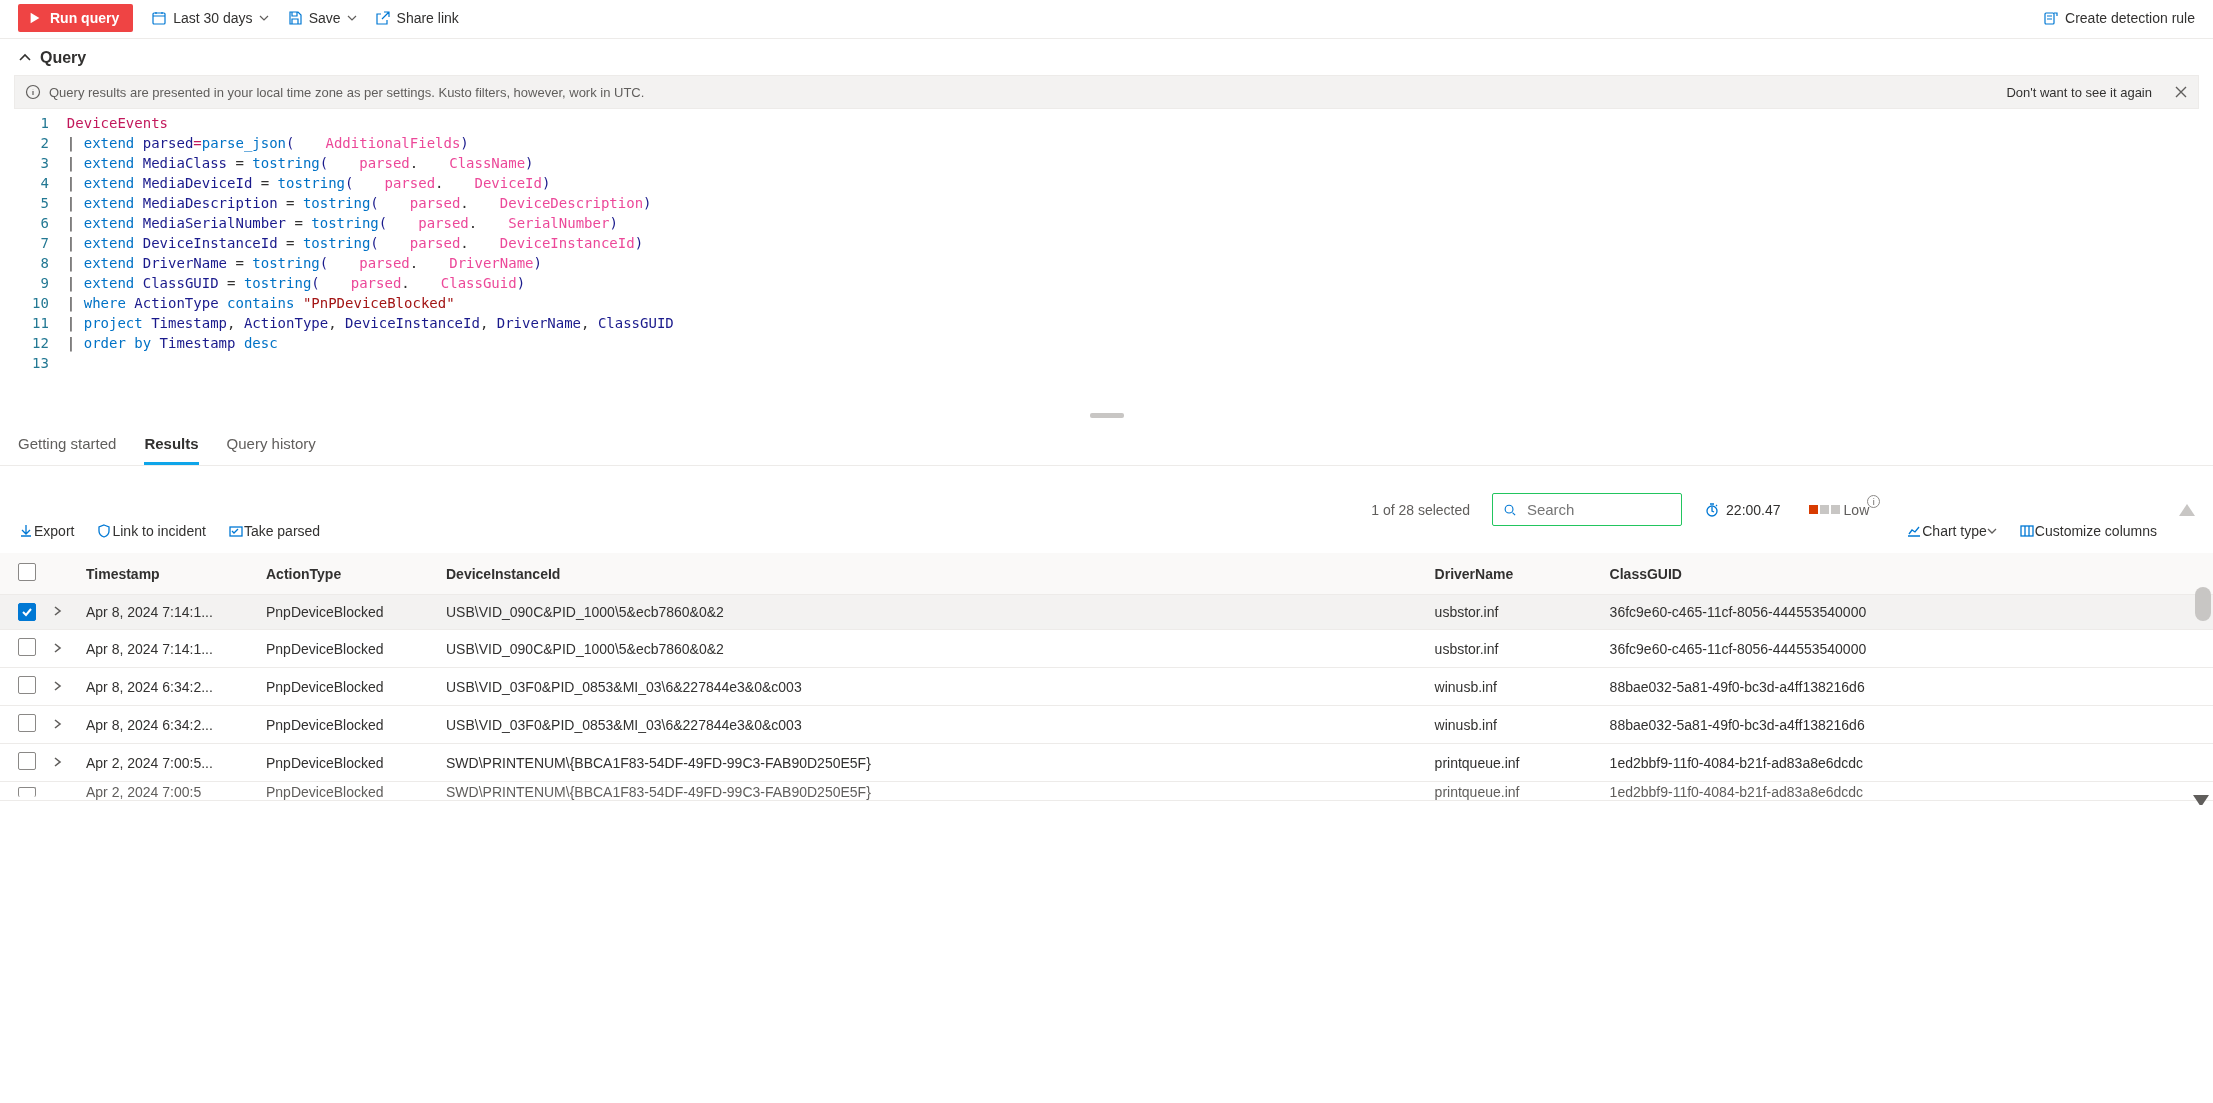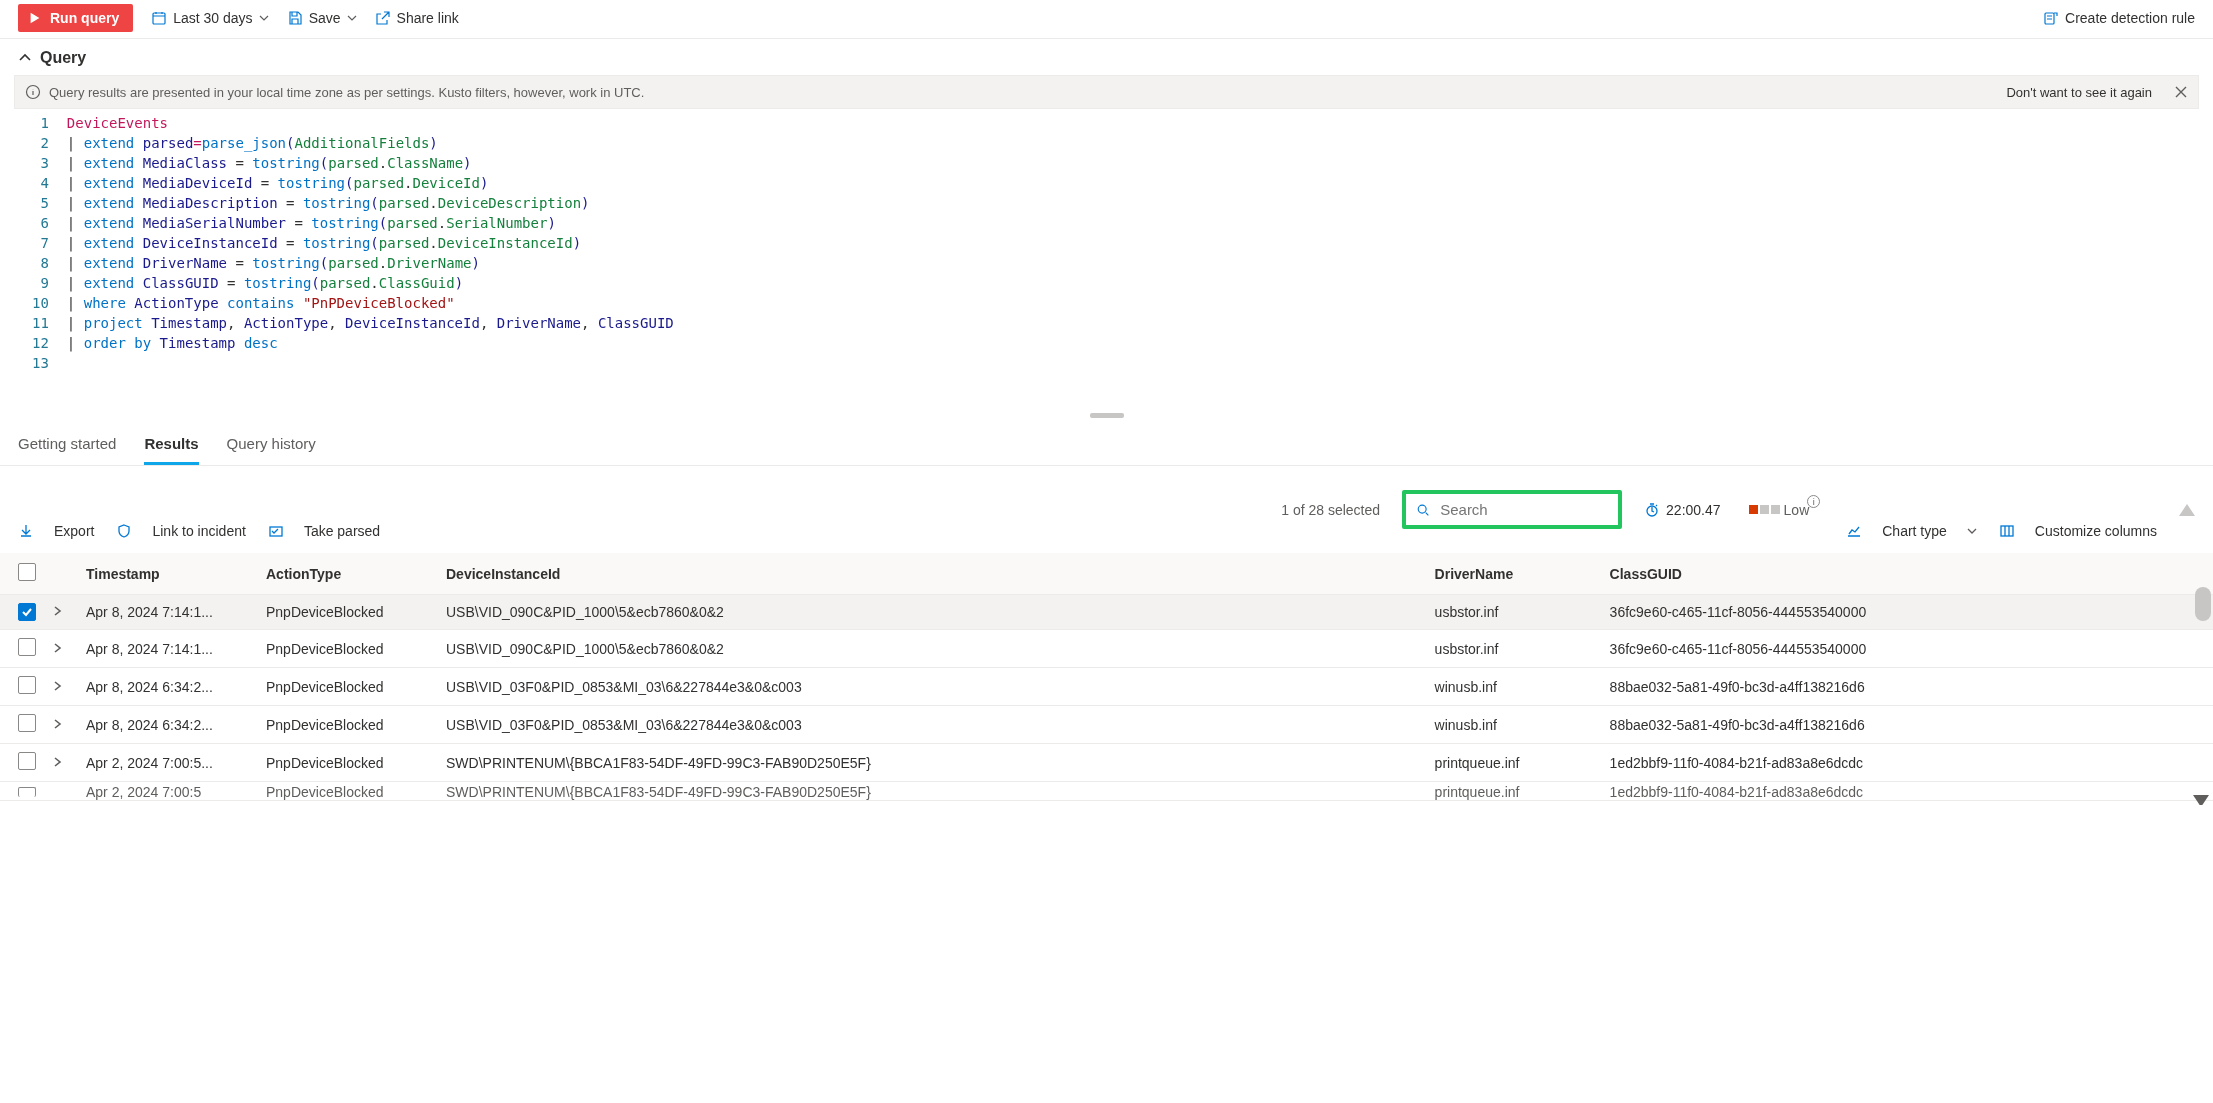--- a/index.html
+++ b/index.html
@@ -96,21 +96,21 @@
   }
   .tk-tbl { color: #c2185b; }
   .tk-pipe { color: #323130; }
   .tk-op { color: #0072c6; }
   .tk-kw { color: #0072c6; }
   .tk-id { color: #1a1a8c; }
   .tk-assign { color: #c2185b; }
   .tk-fn { color: #0072c6; }
   .tk-paren { color: #1a1a8c; }
   .tk-str { color: #a31515; }
-  .tk-field { color: #15803d; }
+  .tk-field { color: #ec4899; margin-left: 31px; }
   .tk-comma { color: #323130; }
 
   
   .splitter { position: relative; height: 10px; margin-top: 40px;}
   .splitter .grip {
     position: absolute; left: 50%; transform: translateX(-50%);
     width: 34px; height: 5px; background: #c8c6c4; border-radius: 2px;
   }
 
   
@@ -124,28 +124,28 @@
   .result-tabs .tab { padding: 6px 0 10px 0; cursor: pointer; color: #605e5c; }
   .result-tabs .tab.active { color: #323130; font-weight: 600; border-bottom: 3px solid #0ea5e9; }
 
   
   .result-toolbar {
     display: flex;
     align-items: center;
     gap: 22px;
     padding: 14px 18px;
   }
-  .result-toolbar .rt-item { display: flex; align-items: center; gap: 20px; cursor: pointer; color: #323130; margin-top: 43px;}
+  .result-toolbar .rt-item { display: flex; align-items: center; gap: 0; cursor: pointer; color: #323130; margin-top: 43px;}
   .result-toolbar svg { width: 16px; height: 16px; stroke: #0078d4; fill: none; stroke-width: 1.3; }
   .rt-spacer { flex: 1; }
   .selected-text { color: #605e5c; font-size: 14px; }
   .search-box {
     display: flex; align-items: center; gap: 8px;
-    border: 4px solid #22c55e; border-radius: 2px;
-    padding: 6px 10px; width: 220px;
+    border: 1px solid #22c55e; border-radius: 2px;
+    padding: 6px 10px; width: 190px;
   }
   .search-box input { border: none; outline: none; font-size: 15px; width: 100%; color: #605e5c;}
   .timer { display: flex; align-items: center; gap: 6px; color: #323130;}
   .sev-blocks { display: flex; gap: 2px; align-items: center; margin: 0 4px 0 6px;}
   .sev-blocks span { width: 9px; height: 9px; background: #c8c6c4; }
   .sev-blocks span.on { background: #d83b01; }
   .sev-label { color: #605e5c; margin-right: 2px;}
   .sev-info { width: 13px; height: 13px; border: 1px solid #8a8886; border-radius: 50%; font-size: 9px; display:flex;align-items:center;justify-content:center;color:#605e5c; position:relative; top:-8px; left:-4px;}
   .scroll-tri { width:0;height:0;border-left:8px solid transparent;border-right:8px solid transparent;border-bottom:12px solid #c8c6c4;cursor:pointer;}
   .scroll-tri.down {border-bottom:none;border-top:12px solid #605e5c;}

